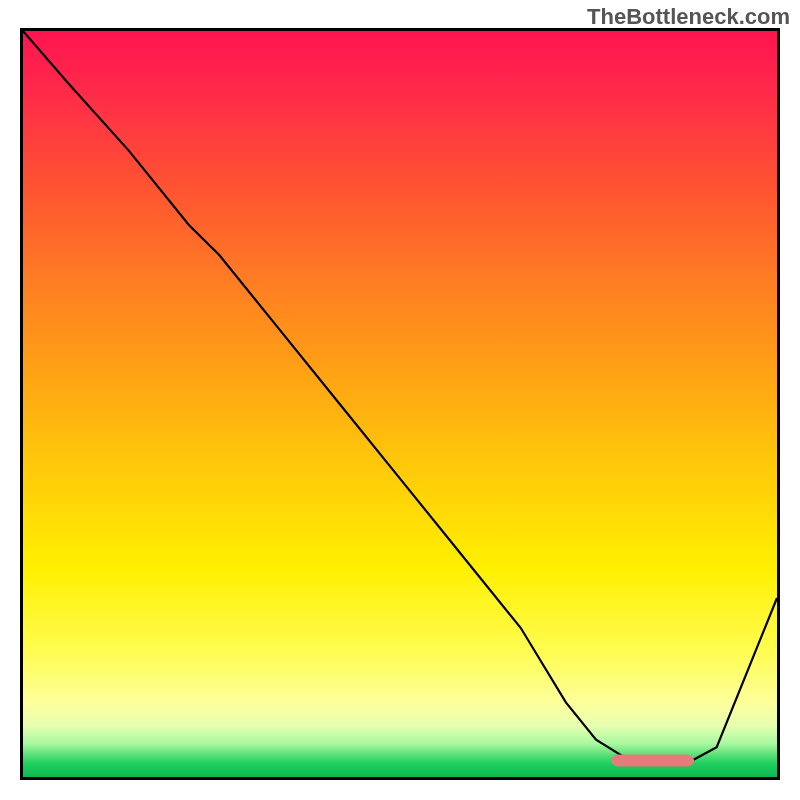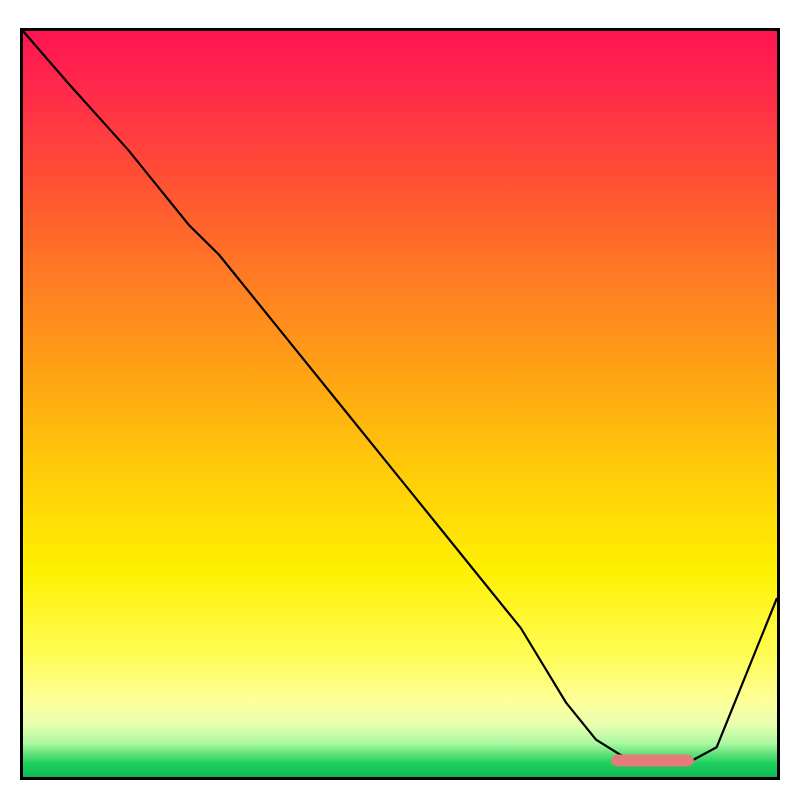--- a/index.html
+++ b/index.html
@@ -58,20 +58,21 @@
     left: 0; top: 0;
     width: 100%; height: 100%;
     z-index: 3;
   }
 </style>
 </head>
 <body>
 
 <div class="container">
 
+  <div class="watermark">TheBottleneck.com</div>
 
   <div class="plot-area">
     <div class="gradient-bg"></div>
 
     <svg class="curve-svg" viewBox="0 0 100 100" preserveAspectRatio="none">
       <path fill="none" stroke="#000" stroke-width="2.2" vector-effect="non-scaling-stroke" d="M0.00 0.00 L6.00 7.00 L14.00 16.00 L22.00 26.00 L26.00 30.00 L34.00 40.00 L42.00 50.00 L50.00 60.00 L58.00 70.00 L66.00 80.00 L72.00 90.00 L76.00 95.00 L80.00 97.50 L84.00 98.20 L88.00 98.20 L92.00 96.00 L96.00 86.00 L100.00 76.00"></path>
       <rect fill="#e57b7b" rx="1" ry="1" x="78" y="97" width="11" height="1.6"></rect>
     </svg>
   </div>
 

